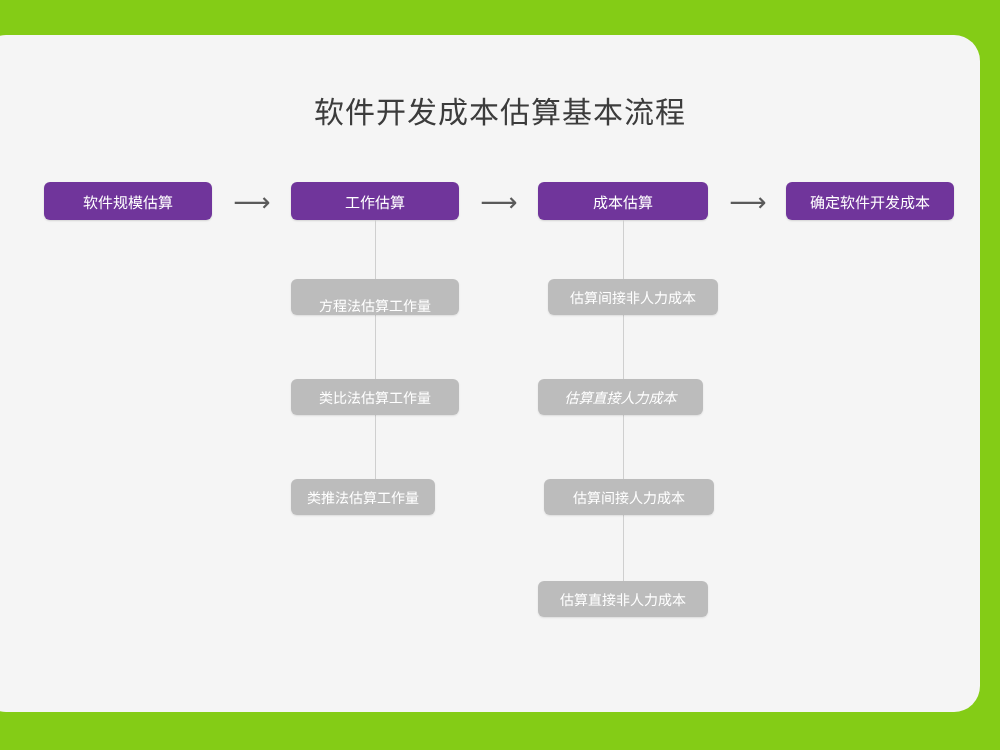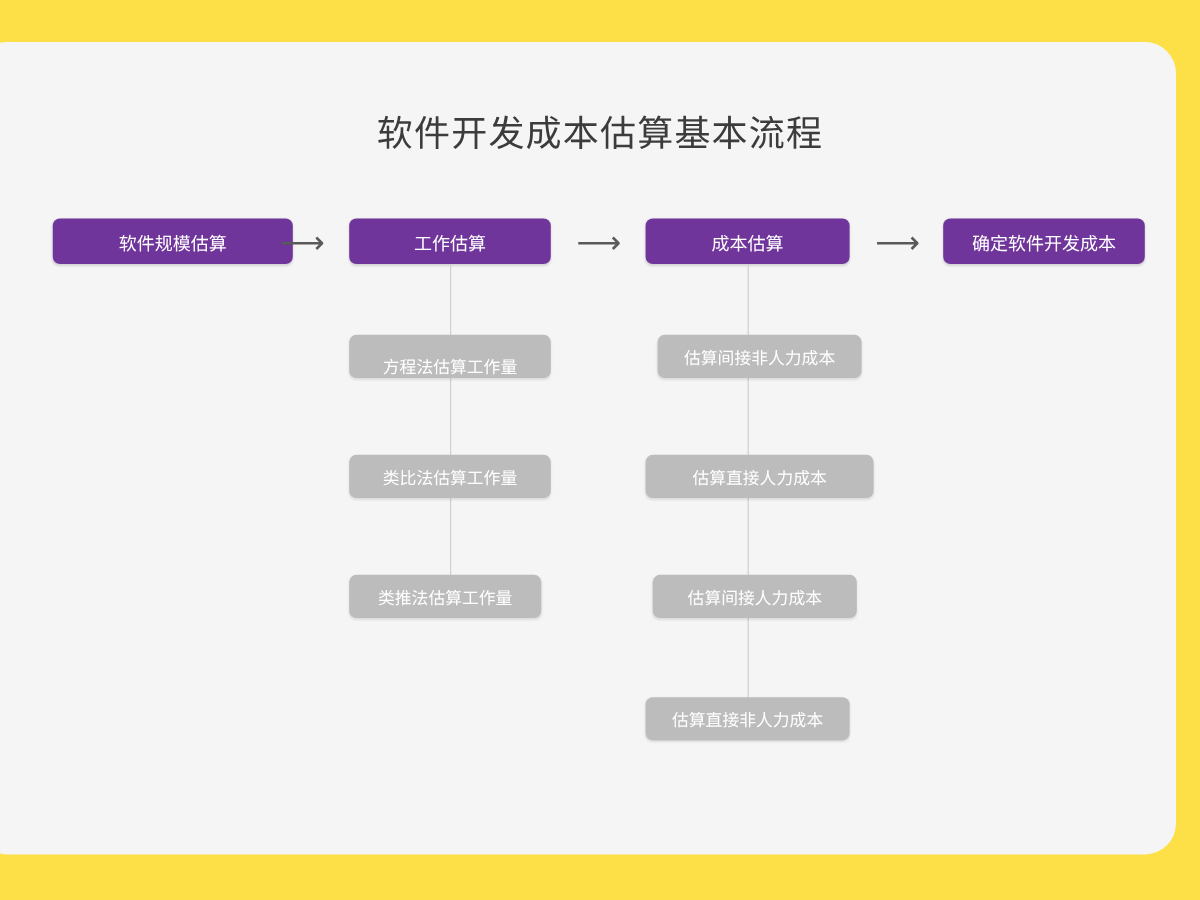--- a/index.html
+++ b/index.html
@@ -11,21 +11,21 @@
     width: 1000px;
     height: 750px;
     font-family: "Liberation Sans", "DejaVu Sans", sans-serif;
     overflow: hidden;
   }
 
   #canvas {
     position: relative;
     width: 1000px;
     height: 750px;
-    background: #fde047;
+    background: #84cc16;
   }
 
   
   #card {
     position: absolute;
     left: -20px;
     top: 35px;
     width: 1000px;
     height: 677px;
     background: #f5f5f5;
@@ -100,21 +100,21 @@
 <body>
 
 <div id="canvas">
 
   <div id="card"></div>
 
   <div id="diagram">
 
     <div id="title">软件开发成本估算基本流程</div>
 
-    <div class="node primary" style="left:44px; top:182px; width:200px;">
+    <div class="node primary" style="left:44px; top:182px; width:168px;">
       <span>软件规模估算</span>
     </div>
 
     <div class="arrow" style="left:222px; top:189px;">⟶</div>
 
     <div class="node primary" style="left:291px; top:182px; width:168px;justify-content:center;">
       <span>工作估算</span>
     </div>
 
     <div class="arrow" style="left:469px; top:189px;">⟶</div>
@@ -134,34 +134,34 @@
     <div class="vline" style="left:375px; top:415px; height:64px;"></div>
 
     <div class="node secondary" style="left:291px; top:279px; width:168px;align-items:flex-end;">
       <span>方程法估算工作量</span>
     </div>
 
     <div class="node secondary" style="left:291px; top:379px; width:168px;">
       <span>类比法估算工作量</span>
     </div>
 
-    <div class="node secondary" style="left:291px; top:479px; width:160px;text-align:center;">
+    <div class="node secondary" style="left:291px; top:479px; width:144px;text-align:center;">
       <span>类推法估算工作量</span>
     </div>
 
     <div class="vline" style="left:623px; top:220px; height:59px;"></div>
     <div class="vline" style="left:623px; top:315px; height:64px;"></div>
     <div class="vline" style="left:623px; top:415px; height:64px;"></div>
     <div class="vline" style="left:623px; top:515px; height:66px;"></div>
 
     <div class="node secondary" style="left:538px; top:279px; width:170px;margin-left:10px;">
       <span>估算间接非人力成本</span>
     </div>
 
-    <div class="node secondary" style="left:538px; top:379px; width:190px;">
+    <div class="node secondary" style="left:538px; top:379px; width:165px;font-style:italic;">
       <span>估算直接人力成本</span>
     </div>
 
     <div class="node secondary" style="left:544px; top:479px; width:170px;">
       <span>估算间接人力成本</span>
     </div>
 
     <div class="node secondary" style="left:538px; top:581px; width:170px;font-family:Liberation Mono, monospace;">
       <span>估算直接非人力成本</span>
     </div>

